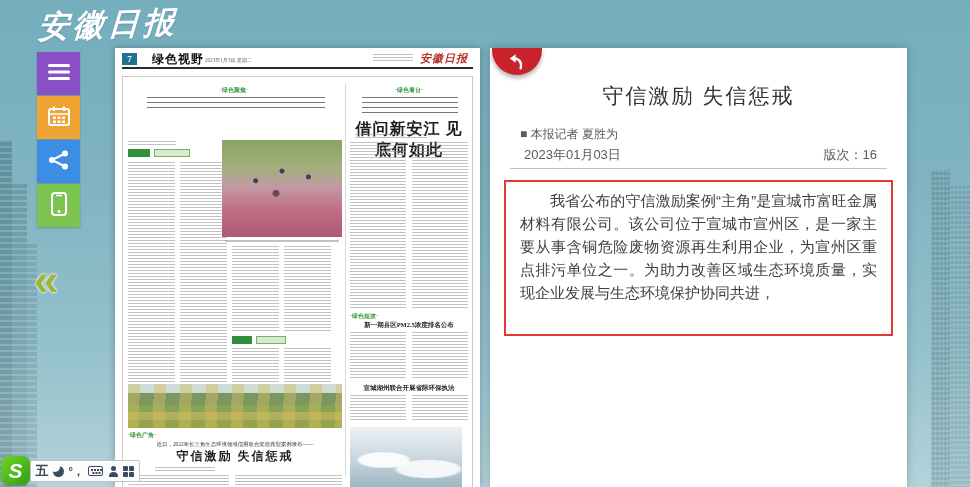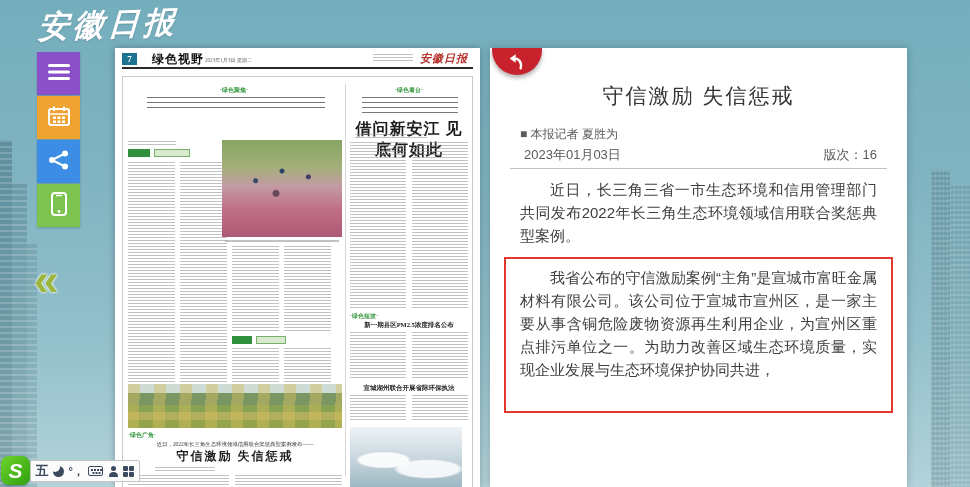--- a/index.html
+++ b/index.html
@@ -220,21 +220,20 @@
             <polygon points="10.5,4.5 4,9.3 10.5,14" fill="#fff"></polygon>
           </svg>
       </span>
     </div>
     <div class="abs a-title">守信激励 失信惩戒</div>
     <div class="abs a-byline">■ 本报记者 夏胜为</div>
     <div class="abs a-date">2023年01月03日</div>
     <div class="abs a-edition">版次：16</div>
     <div class="abs a-divider"></div>
     <div class="abs a-body">
-      <p>近日，长三角三省一市生态环境和信用管理部门共同发布2022年长三角生态环境领域信用联合奖惩典型案例。</p>
       <div class="hl-box">
         <p>我省公布的守信激励案例“主角”是宣城市富旺金属材料有限公司。该公司位于宣城市宣州区，是一家主要从事含铜危险废物资源再生利用企业，为宣州区重点排污单位之一。为助力改善区域生态环境质量，实现企业发展与生态环境保护协同共进，</p>
       </div>
     </div>
   </div>
 
   <div class="abs ime-logo">S</div>
   <div class="abs ime-bar">
     <span class="ime-item" style="font-size:13px;font-weight:bold;">五</span>
     <span class="ime-item">

